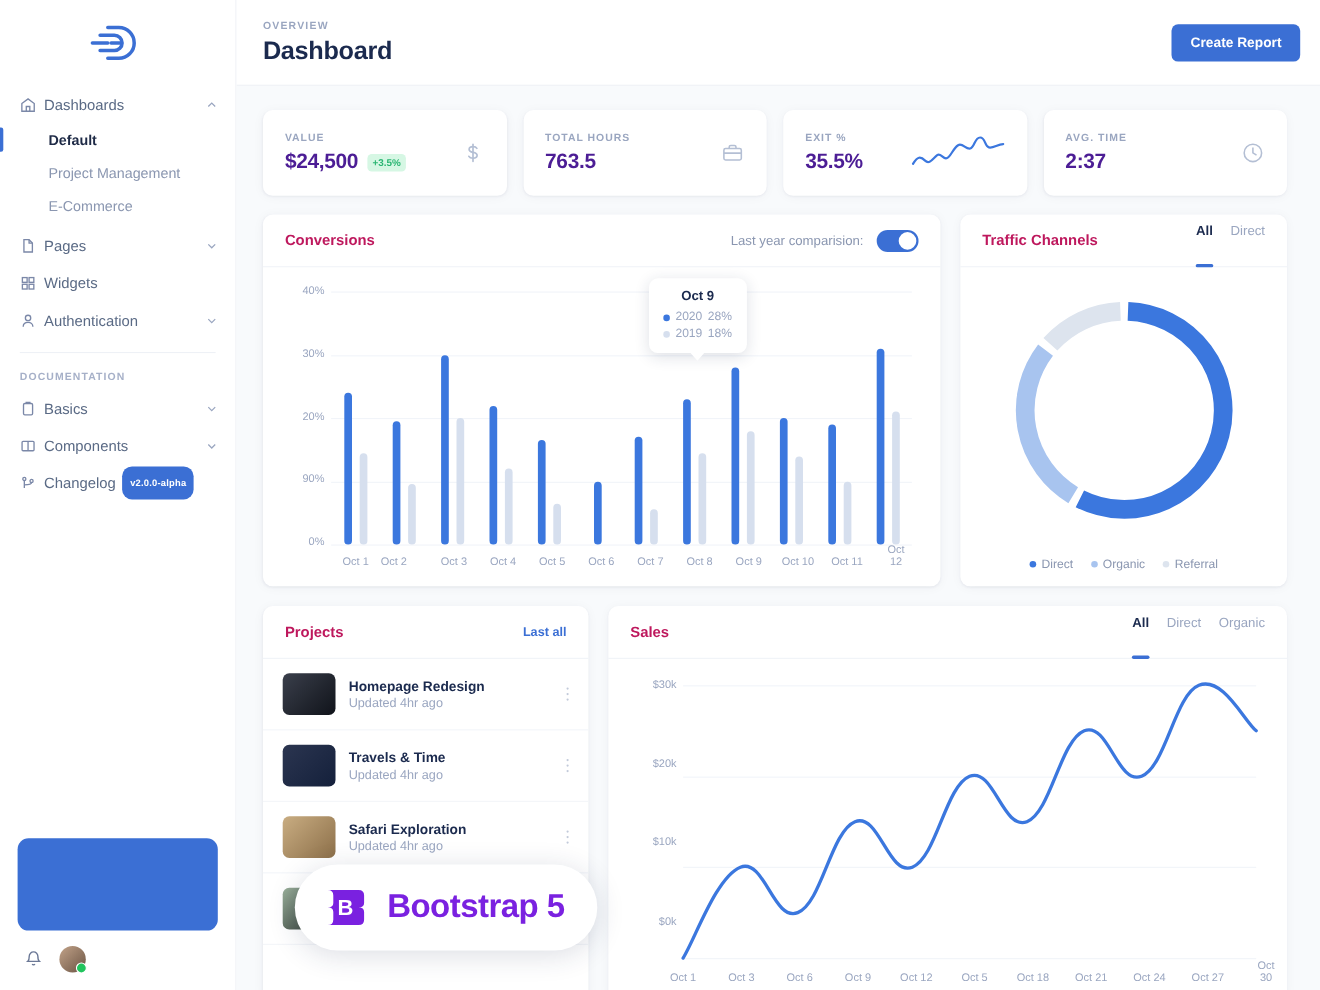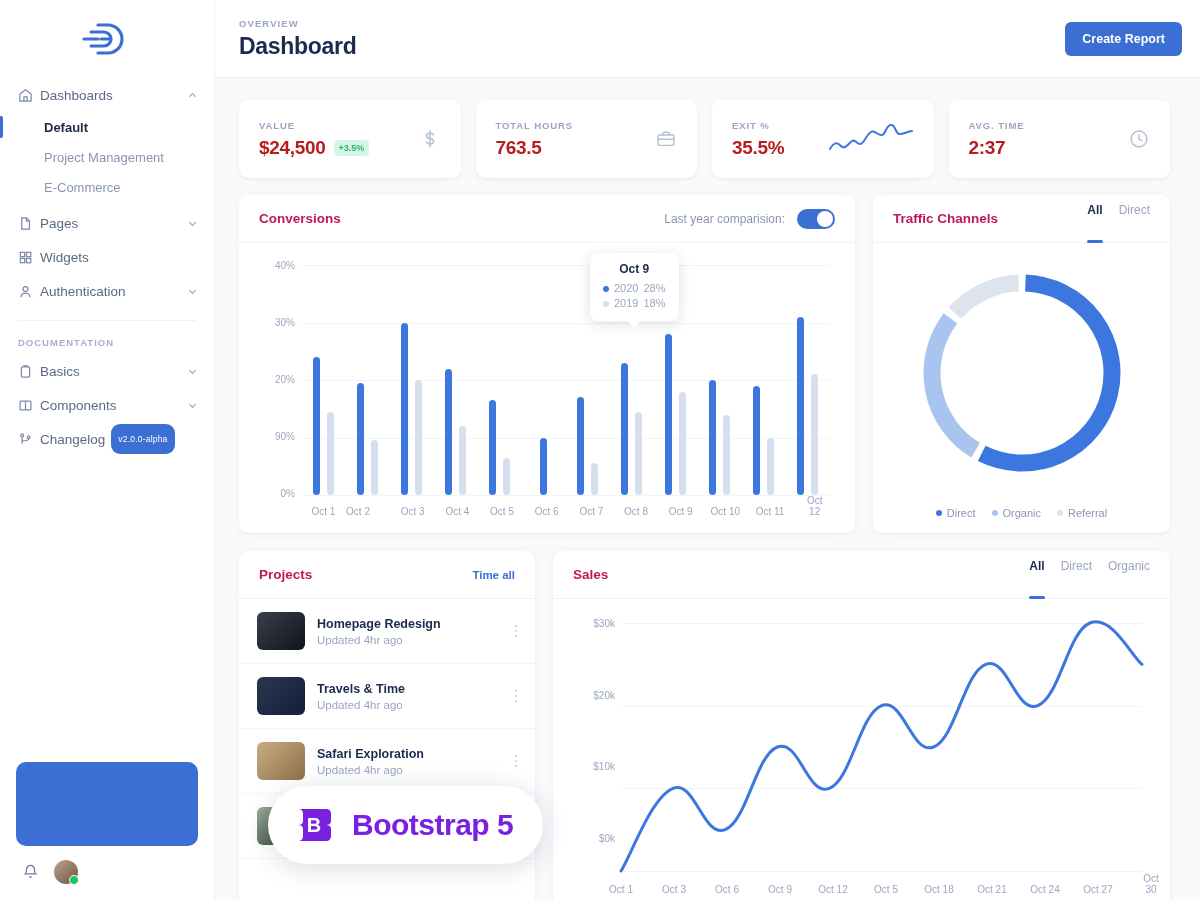--- a/index.html
+++ b/index.html
@@ -41,21 +41,21 @@
   .sub-item.active::before {
     content: ""; position: absolute; left: 0; top: 4px; bottom: 4px;
     width: 3px; background: #3b6fd4; border-radius: 0 2px 2px 0;
   }
   .nav-divider { height: 1px; background: #eef1f6; margin: 12px 18px 0 18px; }
   .nav-section-title {
     font-size: 9.5px; letter-spacing: 1px; color: #a6b0c8;
     text-transform: uppercase; padding: 16px 18px 6px 18px; font-weight: 600;
   }
   .ver-badge {
-    background: #3b6fd4; color: #fff; font-size: 8.5px; font-weight: 400;
+    background: #3b6fd4; color: #fff; font-size: 8.5px; font-weight: 700;
     border-radius: 9px; padding: 10px 7px; letter-spacing: .2px; margin-left: 6px;
   }
 
   .side-bottom { position: absolute; left: 0; right: 0; bottom: 0; padding: 0 16px 10px 16px; }
   .promo-card { height: 84px; background: #3b6fd4; border-radius: 10px; }
   .side-foot { display: flex; align-items: center; gap: 14px; padding: 14px 6px 6px 6px; }
   .bell { width: 18px; height: 18px; color: #6b7896; }
   .avatar {
     width: 24px; height: 24px; border-radius: 50%;
     background: linear-gradient(135deg,#c2a389,#6b5444);
@@ -86,21 +86,21 @@
 
   
   .kpi-row { display: flex; gap: 15px; }
   .card {
     background: #fff; border-radius: 9px;
     box-shadow: 0 1px 2px rgba(30,45,80,.05), 0 1px 10px rgba(30,45,80,.04);
   }
   .kpi { flex: 1; height: 78px; display: flex; align-items: center; justify-content: space-between; padding: 0 20px; }
   .kpi-label { font-size: 9.5px; letter-spacing: .9px; color: #9aa6c0; font-weight: 700; text-transform: uppercase; }
   .kpi-val-row { display: flex; align-items: center; gap: 8px; margin-top: 6px; }
-  .kpi-value { font-size: 19px; font-weight: 700; color: #b91c1c; letter-spacing: -.3px; }
+  .kpi-value { font-size: 19px; font-weight: 700; color: #4c1d95; letter-spacing: -.3px; }
   .kpi-delta { background: #d6f7e4; color: #2bb673; font-size: 9px; font-weight: 700; border-radius: 4px; padding: 3px 5px; }
   .kpi-icon { color: #b4bfd4; display: flex; align-items: center; }
 
   
   .row2 { display: flex; gap: 18px; margin-top: 17px; }
   .card-conversions { flex: 0 0 616px; height: 338px; display: flex; flex-direction: column; }
   .card-traffic { flex: 1; height: 338px; display: flex; flex-direction: column; }
   .card-head {
     height: 48px; display: flex; align-items: center; justify-content: space-between;
     padding: 0 20px; border-bottom: 1px solid #f0f3f8;
@@ -536,21 +536,21 @@
             </span>
           </div>
         </div>
       </div>
 
       <div class="row3">
 
         <div class="card card-projects">
           <div class="card-head">
             <span class="card-title">Projects</span>
-            <span class="link">Time all</span>
+            <span class="link">Last all</span>
           </div>
           <div id="projrows">
               <div class="proj-row">
                 <div class="thumb" style="background:linear-gradient(135deg,#3a3f4b,#10131a)"></div>
                 <div>
                   <div class="proj-name">Homepage Redesign</div>
                   <div class="proj-sub">Updated 4hr ago</div>
                 </div>
                 <div class="kebab">
                   <div></div>

